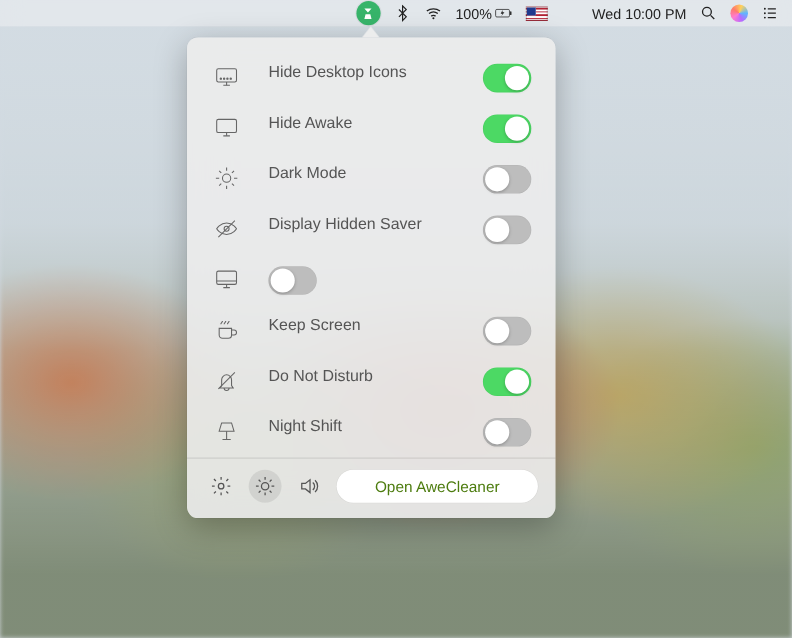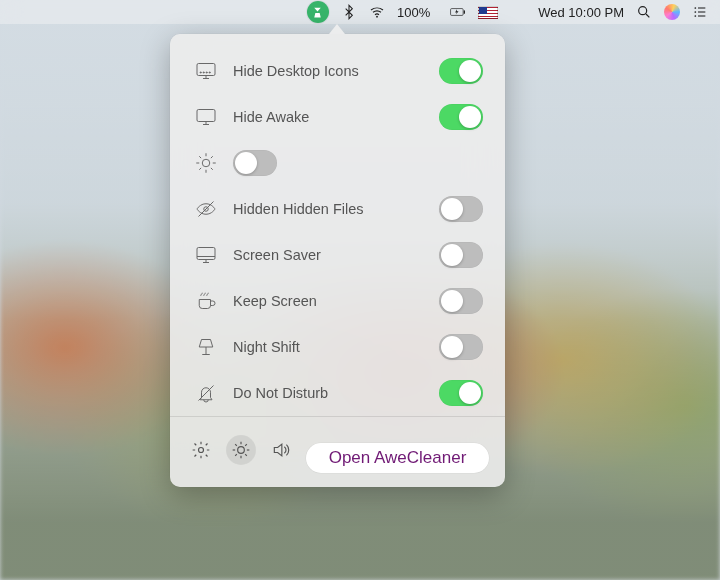--- a/index.html
+++ b/index.html
@@ -40,21 +40,21 @@
     
     .menubar {
       position: absolute; top: 0; left: 0; right: 0; height: 24px;
       z-index: 5;
       display: flex; align-items: center; justify-content: flex-end;
       padding: 0 6px;
       background: rgba(233,236,240,0.65);
       backdrop-filter: blur(10px);
       font-size: 13px; color: #222;
     }
-    .menubar .mitem { display: inline-flex; align-items: center; gap: 20px; padding: 0 6px; height: 24px; cursor: default; }
+    .menubar .mitem { display: inline-flex; align-items: center; gap: 3px; padding: 0 6px; height: 24px; cursor: default; }
     .menubar svg { width: 16px; height: 16px; display: block; }
     .menubar .clock { font-weight: 400; margin-left: 28px; }
 
     .app-indicator {
       width: 22px; height: 22px; border-radius: 50%;
       background: #37b46a; display: inline-flex; align-items: center; justify-content: center;
       box-shadow: 0 0 0 1px rgba(0,0,0,0.05);
     }
     .app-indicator svg { width: 13px; height: 13px; }
 
@@ -93,23 +93,23 @@
       position: absolute; top: 34px; left: 170px;
       width: 335px; padding: 14px 0 0 0;
       z-index: 9;
       background: rgba(236,236,236,0.9);
       backdrop-filter: blur(18px);
       border-radius: 10px;
       box-shadow: 0 8px 30px rgba(0,0,0,0.28), 0 0 0 0.5px rgba(0,0,0,0.05);
       color: #555;
     }
     .row {
-      display: flex; align-items: center;
+      display: flex; align-items: flex-start;
       padding: 10px 22px 10px 22px;
-      gap: 13px;
+      gap: 24px;
     }
     .row .icon-slot { width: 28px; display: flex; justify-content: center; }
     .row .icon-slot svg { width: 24px; height: 24px; stroke: #666; fill: none; stroke-width: 1.3; }
     .row .label { flex: 1; font-size: 14.5px; color: #555; }
 
     
     .toggle {
       width: 44px; height: 26px; border-radius: 13px;
       background: #bdbdbd; position: relative;
       box-shadow: inset 0 0 0 0.5px rgba(0,0,0,0.05);
@@ -134,24 +134,23 @@
       width: 30px; height: 30px; border-radius: 50%;
       display: inline-flex; align-items: center; justify-content: center;
       cursor: pointer;
     }
     .footer .ibtn svg { width: 20px; height: 20px; stroke: #555; fill: none; stroke-width: 1.4; }
     .footer .ibtn.active { background: rgba(0,0,0,0.08); }
     .footer .open-btn {
       flex: 1;
       height: 30px; border-radius: 15px;
       background: #fff; border: none;
-      font-size: 17px; color: #701a75; font-family: inherit;
+      font-size: 14px; color: #4d7c0f; font-family: inherit;
       box-shadow: 0 0 0 0.5px rgba(0,0,0,0.06);
       cursor: pointer;
-      margin-top: 16px;
     }
   </style>
 </head>
 <body>
 
 <div class="wallpaper"></div>
 <div class="fog"></div>
 
 <div class="menubar">
   <span class="mitem">
@@ -252,49 +251,49 @@
             <line x1="16" y1="25" x2="16" y2="29"></line>
             <line x1="3" y1="16" x2="7" y2="16"></line>
             <line x1="25" y1="16" x2="29" y2="16"></line>
             <line x1="7" y1="7" x2="9.5" y2="9.5"></line>
             <line x1="22.5" y1="22.5" x2="25" y2="25"></line>
             <line x1="7" y1="25" x2="9.5" y2="22.5"></line>
             <line x1="22.5" y1="9.5" x2="25" y2="7"></line>
           </g>
         </svg>
     </span>
+    <span class="label">Dark Mode</span>
     <span class="toggle">
         <span class="knob"></span>
       </span>
   </div>
 
   <div class="row">
     <span class="icon-slot">
       <svg viewBox="0 0 32 32">
           <path d="M4 16s4-7 12-7 12 7 12 7-4 7-12 7S4 16 4 16z"></path>
           <circle cx="16" cy="16" r="3"></circle>
           <line x1="6" y1="26" x2="26" y2="6"></line>
         </svg>
     </span>
-    <span class="label">Hidden Hidden Files</span>
+    <span class="label">Display Hidden Saver</span>
     <span class="toggle">
         <span class="knob"></span>
       </span>
   </div>
 
   <div class="row">
     <span class="icon-slot">
       <svg viewBox="0 0 32 32">
           <rect x="4" y="6" width="24" height="16" rx="2"></rect>
           <line x1="4" y1="18" x2="28" y2="18"></line>
           <line x1="12" y1="26" x2="20" y2="26"></line>
           <line x1="16" y1="22" x2="16" y2="26"></line>
         </svg>
     </span>
-    <span class="label">Screen Saver</span>
     <span class="toggle">
         <span class="knob"></span>
       </span>
   </div>
 
   <div class="row">
     <span class="icon-slot">
       <svg viewBox="0 0 32 32">
           <path d="M7 14h15v8a4 4 0 0 1-4 4H11a4 4 0 0 1-4-4z"></path>
           <path d="M22 16h3a3 3 0 0 1 0 6h-3"></path>
@@ -303,41 +302,41 @@
     </span>
     <span class="label">Keep Screen</span>
     <span class="toggle">
         <span class="knob"></span>
       </span>
   </div>
 
   <div class="row">
     <span class="icon-slot">
       <svg viewBox="0 0 32 32">
+          <path d="M10 22V15a6 6 0 0 1 12 0v7l2 3H8z"></path>
+          <path d="M13 25a3 3 0 0 0 6 0"></path>
+          <line x1="6" y1="26" x2="26" y2="6"></line>
+        </svg>
+    </span>
+    <span class="label">Do Not Disturb</span>
+    <span class="toggle on">
+        <span class="knob"></span>
+      </span>
+  </div>
+
+  <div class="row">
+    <span class="icon-slot">
+      <svg viewBox="0 0 32 32">
           <path d="M10 6h12l3 10H7z"></path>
           <line x1="16" y1="16" x2="16" y2="26"></line>
           <line x1="11" y1="26" x2="21" y2="26"></line>
         </svg>
     </span>
     <span class="label">Night Shift</span>
     <span class="toggle">
-        <span class="knob"></span>
-      </span>
-  </div>
-
-  <div class="row">
-    <span class="icon-slot">
-      <svg viewBox="0 0 32 32">
-          <path d="M10 22V15a6 6 0 0 1 12 0v7l2 3H8z"></path>
-          <path d="M13 25a3 3 0 0 0 6 0"></path>
-          <line x1="6" y1="26" x2="26" y2="6"></line>
-        </svg>
-    </span>
-    <span class="label">Do Not Disturb</span>
-    <span class="toggle on">
         <span class="knob"></span>
       </span>
   </div>
 
   <div class="footer">
     <span class="ibtn">
       <svg viewBox="0 0 24 24">
           <circle cx="12" cy="12" r="3"></circle>
           <path d="M12 2v3M12 19v3M4.2 4.2l2.1 2.1M17.7 17.7l2.1 2.1M2 12h3M19 12h3M4.2 19.8l2.1-2.1M17.7 6.3l2.1-2.1"></path>
         </svg>

